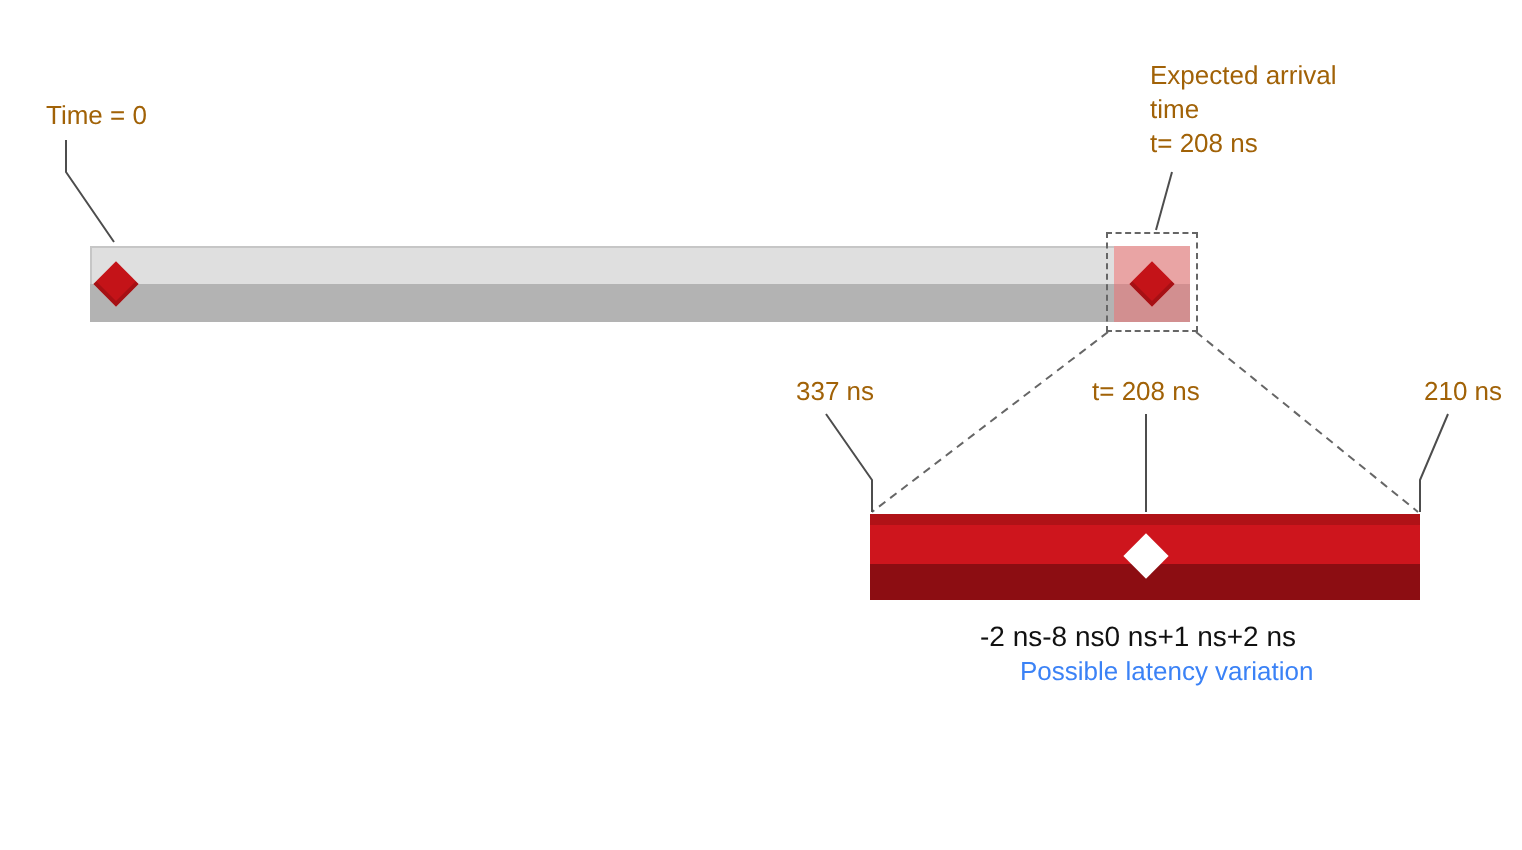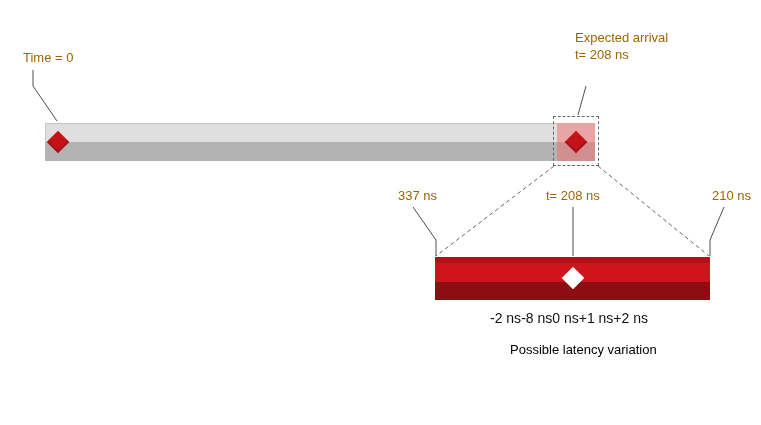--- a/index.html
+++ b/index.html
@@ -102,25 +102,25 @@
     display: flex;
     justify-content: center;
     font-size: 14px;
     color: #111111;
   }
   .tick-row span { white-space: nowrap; }
 
   .caption {
     position: absolute;
     left: 510px;
-    top: 342px;
+    top: 328px;
     width: 200px;
     font-size: 13px;
     line-height: 1.3;
-    color: #000000;
+    color: #3b82f6;
   }
 </style>
 </head>
 <body>
 
 <div class="canvas">
 
   <svg class="overlay" width="761" height="425" viewBox="0 0 761 425">
 
     <polyline points="33,70 33,86 57,121" fill="none" stroke="#4d4d4d" stroke-width="1"></polyline>
@@ -132,20 +132,21 @@
 
     <polyline points="413,207 436,240 436,256" fill="none" stroke="#4d4d4d" stroke-width="1"></polyline>
     <line x1="573" y1="207" x2="573" y2="256" stroke="#4d4d4d" stroke-width="1"></line>
     <polyline points="724,207 710,240 710,256" fill="none" stroke="#4d4d4d" stroke-width="1"></polyline>
   </svg>
 
   <div class="label" style="left:8px; top:50px;margin-left:15px;">Time = 0</div>
 
   <div class="label" style="left:575px; top:30px;">
     <div>Expected arrival</div>
+    <div>time</div>
     <div>t= 208 ns</div>
   </div>
 
   <div class="bar-main">
     <div class="half-top"></div>
     <div class="half-bottom"></div>
   </div>
 
   <div class="highlight-segment">
     <div class="half-top"></div>

